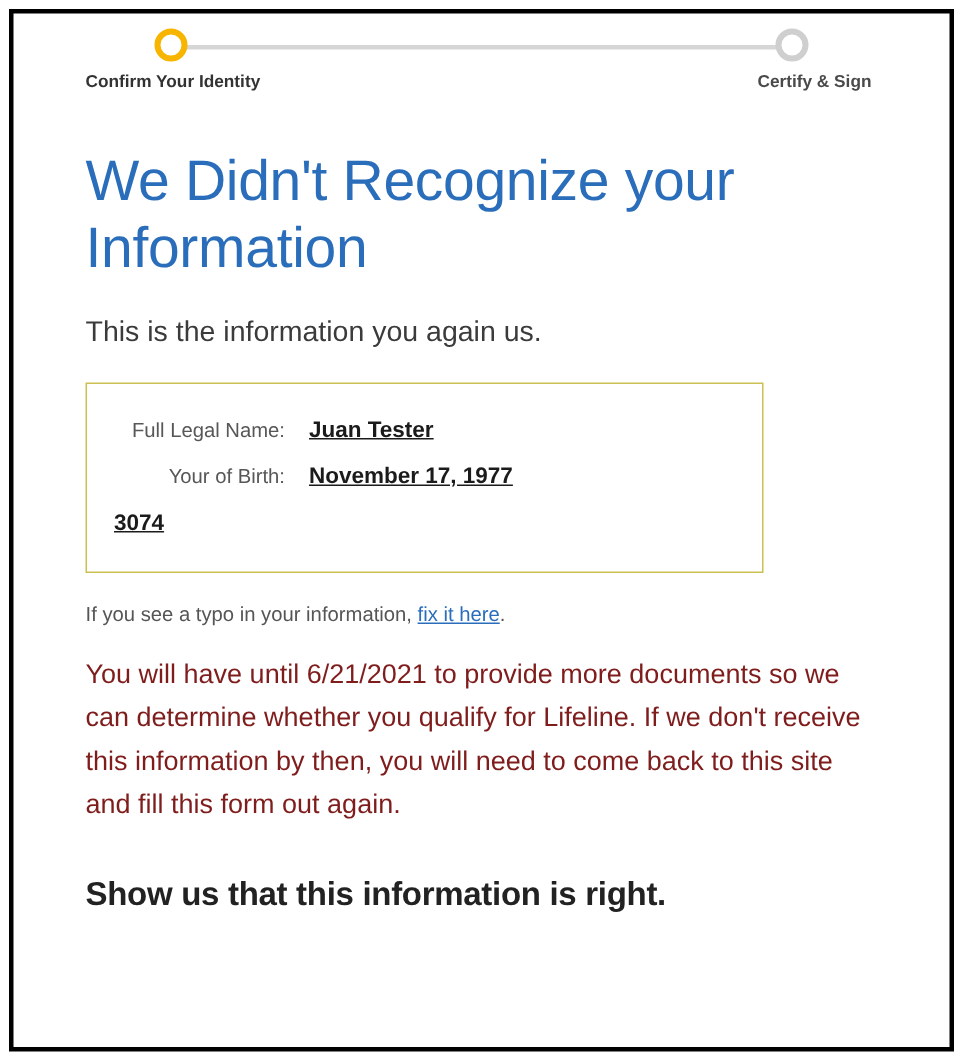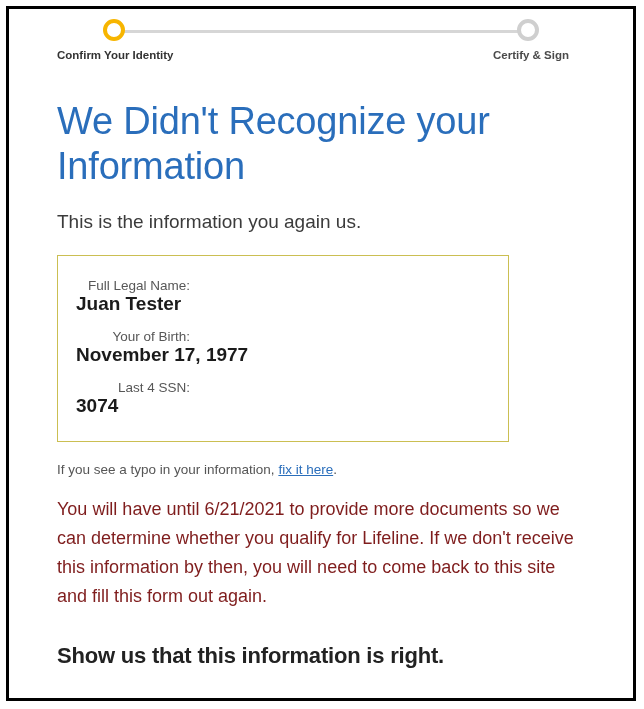--- a/index.html
+++ b/index.html
@@ -69,21 +69,21 @@
   .step-label {
     position: absolute;
     top: 30px;
     font-size: 11.5px;
     font-weight: bold;
     color: #333333;
     white-space: nowrap;
     text-align: right;
   }
   .step-label.left { left: 0px; }
-  .step-label.right { right: 16px; color: #4a4a4a; }
+  .step-label.right { right: 4px; color: #4a4a4a; }
 
   
   h1.title {
     margin: 28px 0 0 0;
     font-size: 38px;
     line-height: 1.18;
     font-weight: normal;
     color: #2a6ebb;
     letter-spacing: -0.2px;
   }
@@ -110,35 +110,35 @@
     margin-top: 22px;
     border: 1px solid #cbbf52;
     box-sizing: border-box;
     padding: 22px 18px 24px 18px;
     width: 452px;
   }
   .info-row {
     display: flex;
     align-items: baseline;
     margin-bottom: 14px;
-    flex-direction: column;
   }
   .info-row:last-child { margin-bottom: 0; }
   .info-label {
     width: 130px;
     text-align: right;
     padding-right: 16px;
     font-size: 13.5px;
     color: #575757;
     box-sizing: border-box;
   }
   .info-value {
-    font-size: 19px;
+    font-size: 15px;
     font-weight: bold;
     color: #1b1b1b;
+    text-decoration: underline;
   }
 
   
   .note {
     margin-top: 20px;
     font-size: 13.5px;
     color: #555555;
   }
   .note a {
     color: #2a6ebb;
@@ -176,21 +176,20 @@
     <div class="info-box">
       <div class="info-row">
         <div class="info-label">Full Legal Name:</div>
         <div class="info-value">Juan Tester</div>
       </div>
       <div class="info-row">
         <div class="info-label">Your of Birth:</div>
         <div class="info-value">November 17, 1977</div>
       </div>
       <div class="info-row">
-        <div class="info-label">Last 4 SSN:</div>
         <div class="info-value">3074</div>
       </div>
     </div>
 
     <p class="note"><span>If you see a typo in your information, </span><a href="#">fix it here</a><span>.</span></p>
 
     <p class="paragraph">You will have until 6/21/2021 to provide more documents so we can determine whether you qualify for Lifeline. If we don't receive this information by then, you will need to come back to this site and fill this form out again.</p>
 
     <h2 class="section last">Show us that this information is right.</h2>
 

